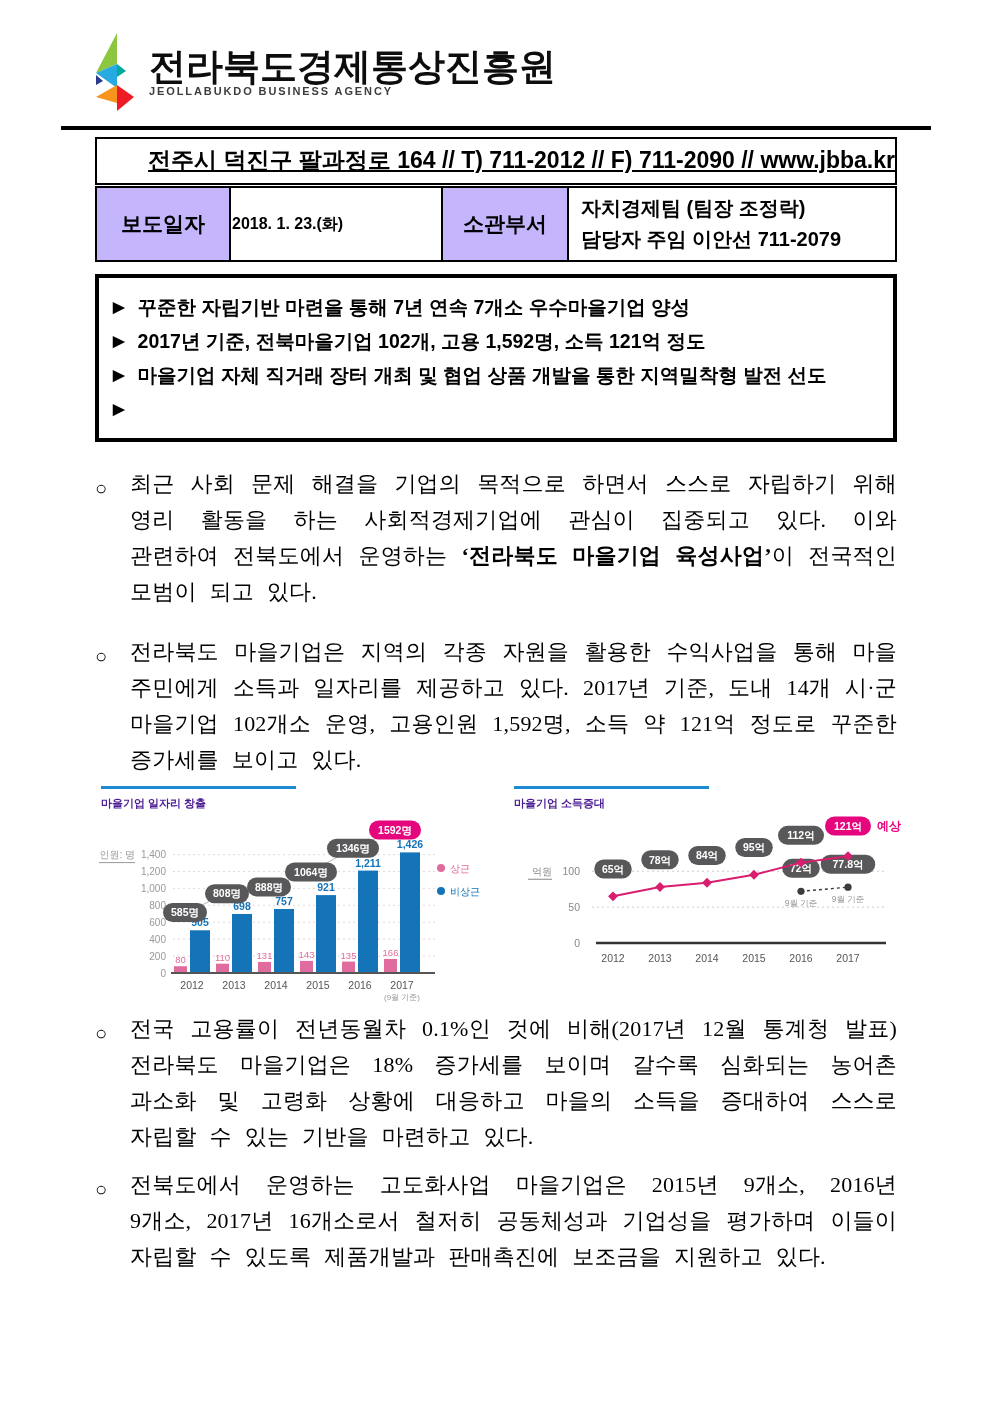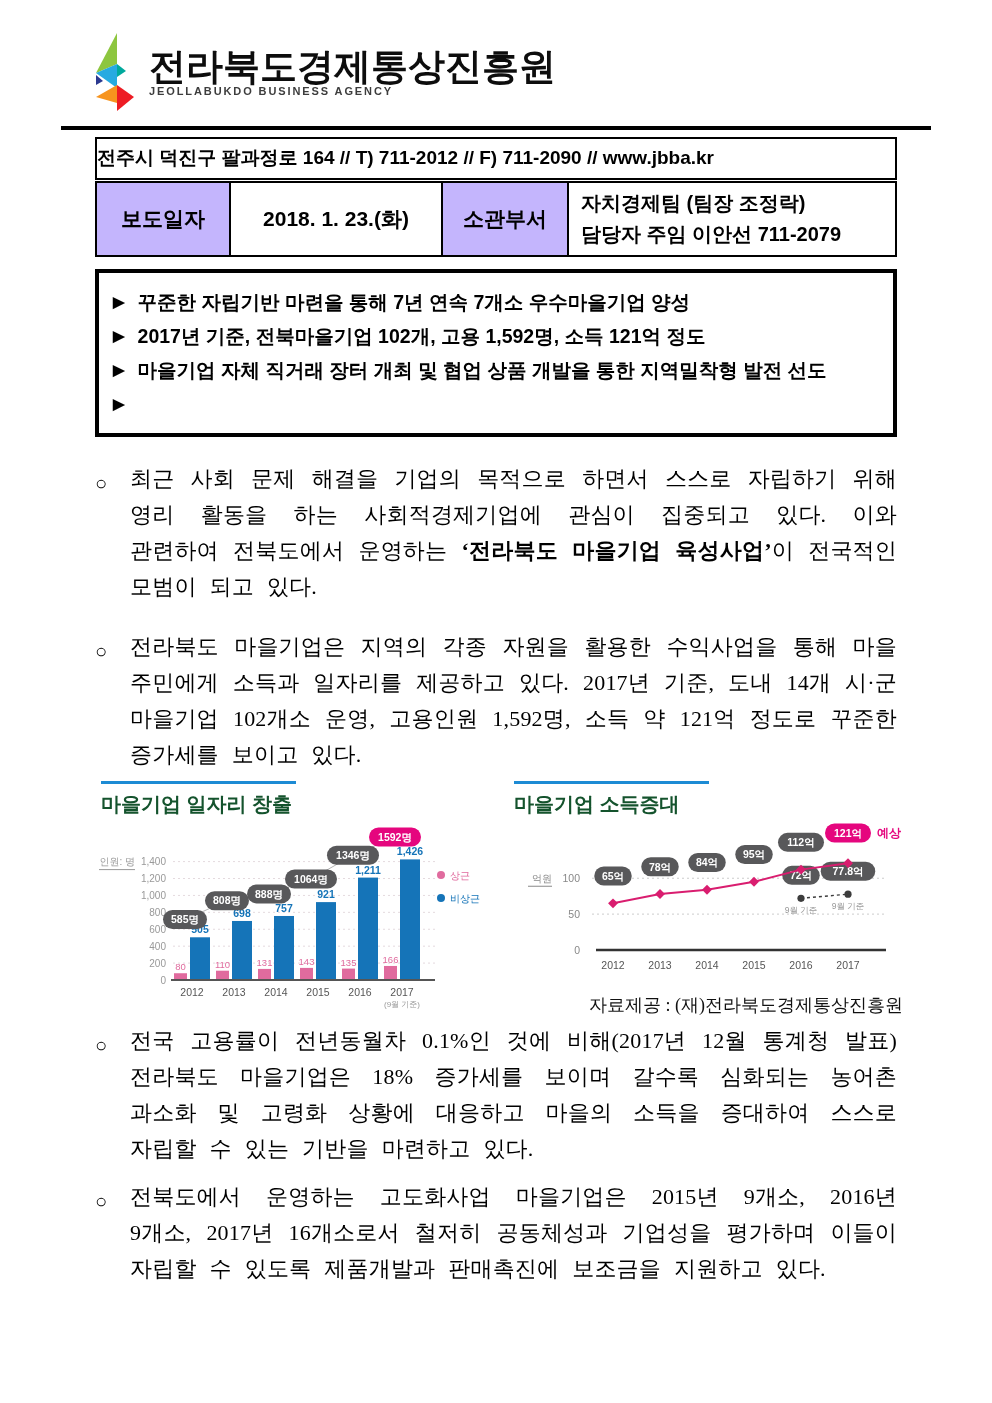--- a/index.html
+++ b/index.html
@@ -6,43 +6,43 @@
   .page{width:992px;height:1403px;box-sizing:border-box;padding:30px 95px 0 95px;
         font-family:"Liberation Sans",sans-serif;color:#000;overflow:hidden;position:relative;background:#fff;}
   
   .header{display:flex;justify-content:space-between;align-items:center;height:88px;}
   .logo{display:flex;align-items:center;gap:10px;margin-left:-14px;}
   .logo-kr{font-size:37px;font-weight:bold;color:#0d0d0d;line-height:30px;}
   .logo-en{font-size:11px;font-weight:bold;color:#3d3d3d;letter-spacing:1.9px;margin-top:3px;}
   .doc-type{font-size:55px;font-weight:900;letter-spacing:1px;color:#000;}
   
   .top-rule{height:4px;background:#000;margin:8px -34px 7px -34px;}
-  .contact-bar{border:2px solid #000;text-align:left;font-weight:bold;font-size:19px;padding:6px 0 7px;}
+  .contact-bar{border:2px solid #000;text-align:right;font-weight:bold;font-size:23px;padding:6px 0 7px;text-decoration:underline;}
   table.info{width:100%;border-collapse:collapse;margin-top:1px;}
   table.info td{border:2px solid #000;}
   td.th{background:#c4b5fd;text-align:center;font-weight:bold;font-size:21px;}
   td.c-datelabel{width:130px;}
-  td.c-date{width:208px;text-align:center;font-weight:bold;font-size:21px;}
+  td.c-date{width:208px;text-align:left;font-weight:bold;font-size:16px;}
   td.c-deptlabel{width:122px;}
   td.c-dept{padding:5px 4px 5px 12px;font-weight:bold;font-size:20px;line-height:31px;}
   tr.info-row{height:62px;}
   .title-box{border:4px solid #000;margin-top:12px;padding:12px 14px 12px 14px;}
   .headline{text-align:center;font-size:27px;font-weight:900;letter-spacing:-0.5px;margin:4px 0 15px;}
   .bullet{display:flex;gap:13px;font-size:19.5px;font-weight:bold;line-height:34px;align-items:flex-start;}
   .tri{font-size:15px;line-height:34px;}
   
   .para{display:flex;margin-top:24px;}
   .o-marker{width:35px;flex:0 0 35px;font-size:20px;line-height:44px;}
   .para p{margin:0;flex:1;font-family:"Liberation Serif",serif;font-size:22px;line-height:36px;
           text-align:justify;word-spacing:0.33em;letter-spacing:0.2px;word-break:keep-all;}
   .para p b{font-weight:bold;}
   
   .charts{display:flex;gap:16px;margin-top:8px;}
   .chart-block{width:397px;}
-  .chart-title{display:inline-block;font-size:20px;font-weight:bold;color:#14532d;
+  .chart-title{display:inline-block;font-size:11px;font-weight:bold;color:#4c1d95;
                border-top:3px solid #1d8bd4;padding-top:7px;min-width:195px;margin:0 0 2px 6px;}
   svg{font-family:"Liberation Sans",sans-serif;display:block;}
   .caption{font-family:"Liberation Serif",serif;font-size:18px;color:#111;text-align:right;margin-top:8px;padding-right:2px;}
 </style>
 </head>
 <body>
 
 <div class="page">
 
   <div class="header">
@@ -220,21 +220,20 @@
           <rect x="180.25" y="32.94705882352941" width="37.5" height="19" rx="9.5" fill="#58585a"></rect>
           <text x="199" y="46.24705882352941" text-anchor="middle" font-size="10.5" fill="#fff" font-weight="bold">84억</text>
           <rect x="227.25" y="25.05294117647059" width="37.5" height="19" rx="9.5" fill="#58585a"></rect>
           <text x="246" y="38.35294117647059" text-anchor="middle" font-size="10.5" fill="#fff" font-weight="bold">95억</text>
           <rect x="270" y="12.852941176470587" width="46" height="19" rx="9.5" fill="#58585a"></rect>
           <text x="293" y="26.152941176470588" text-anchor="middle" font-size="10.5" fill="#fff" font-weight="bold">112억</text>
           <rect x="317" y="3.523529411764706" width="46" height="19" rx="9.5" fill="#e5067e"></rect>
           <text x="340" y="16.823529411764707" text-anchor="middle" font-size="10.5" fill="#fff" font-weight="bold">121억</text>
           <text x="369" y="17.023529411764706" font-size="12" fill="#e5067e" font-weight="bold">예상</text>
         </svg>
-      <div class="caption">자료제공 : (재)전라북도경제통상진흥원</div>
     </div>
   </div>
 
   <div class="para" style="margin-top:6px;">
     <span class="o-marker">○</span>
     <p>전국 고용률이 전년동월차 0.1%인 것에 비해(2017년 12월 통계청 발표) 전라북도 마을기업은 18% 증가세를 보이며 갈수록 심화되는 농어촌 과소화 및 고령화 상황에 대응하고 마을의 소득을 증대하여 스스로 자립할 수 있는 기반을 마련하고 있다.</p>
   </div>
 
   <div class="para" style="margin-top:12px;">
     <span class="o-marker">○</span>

